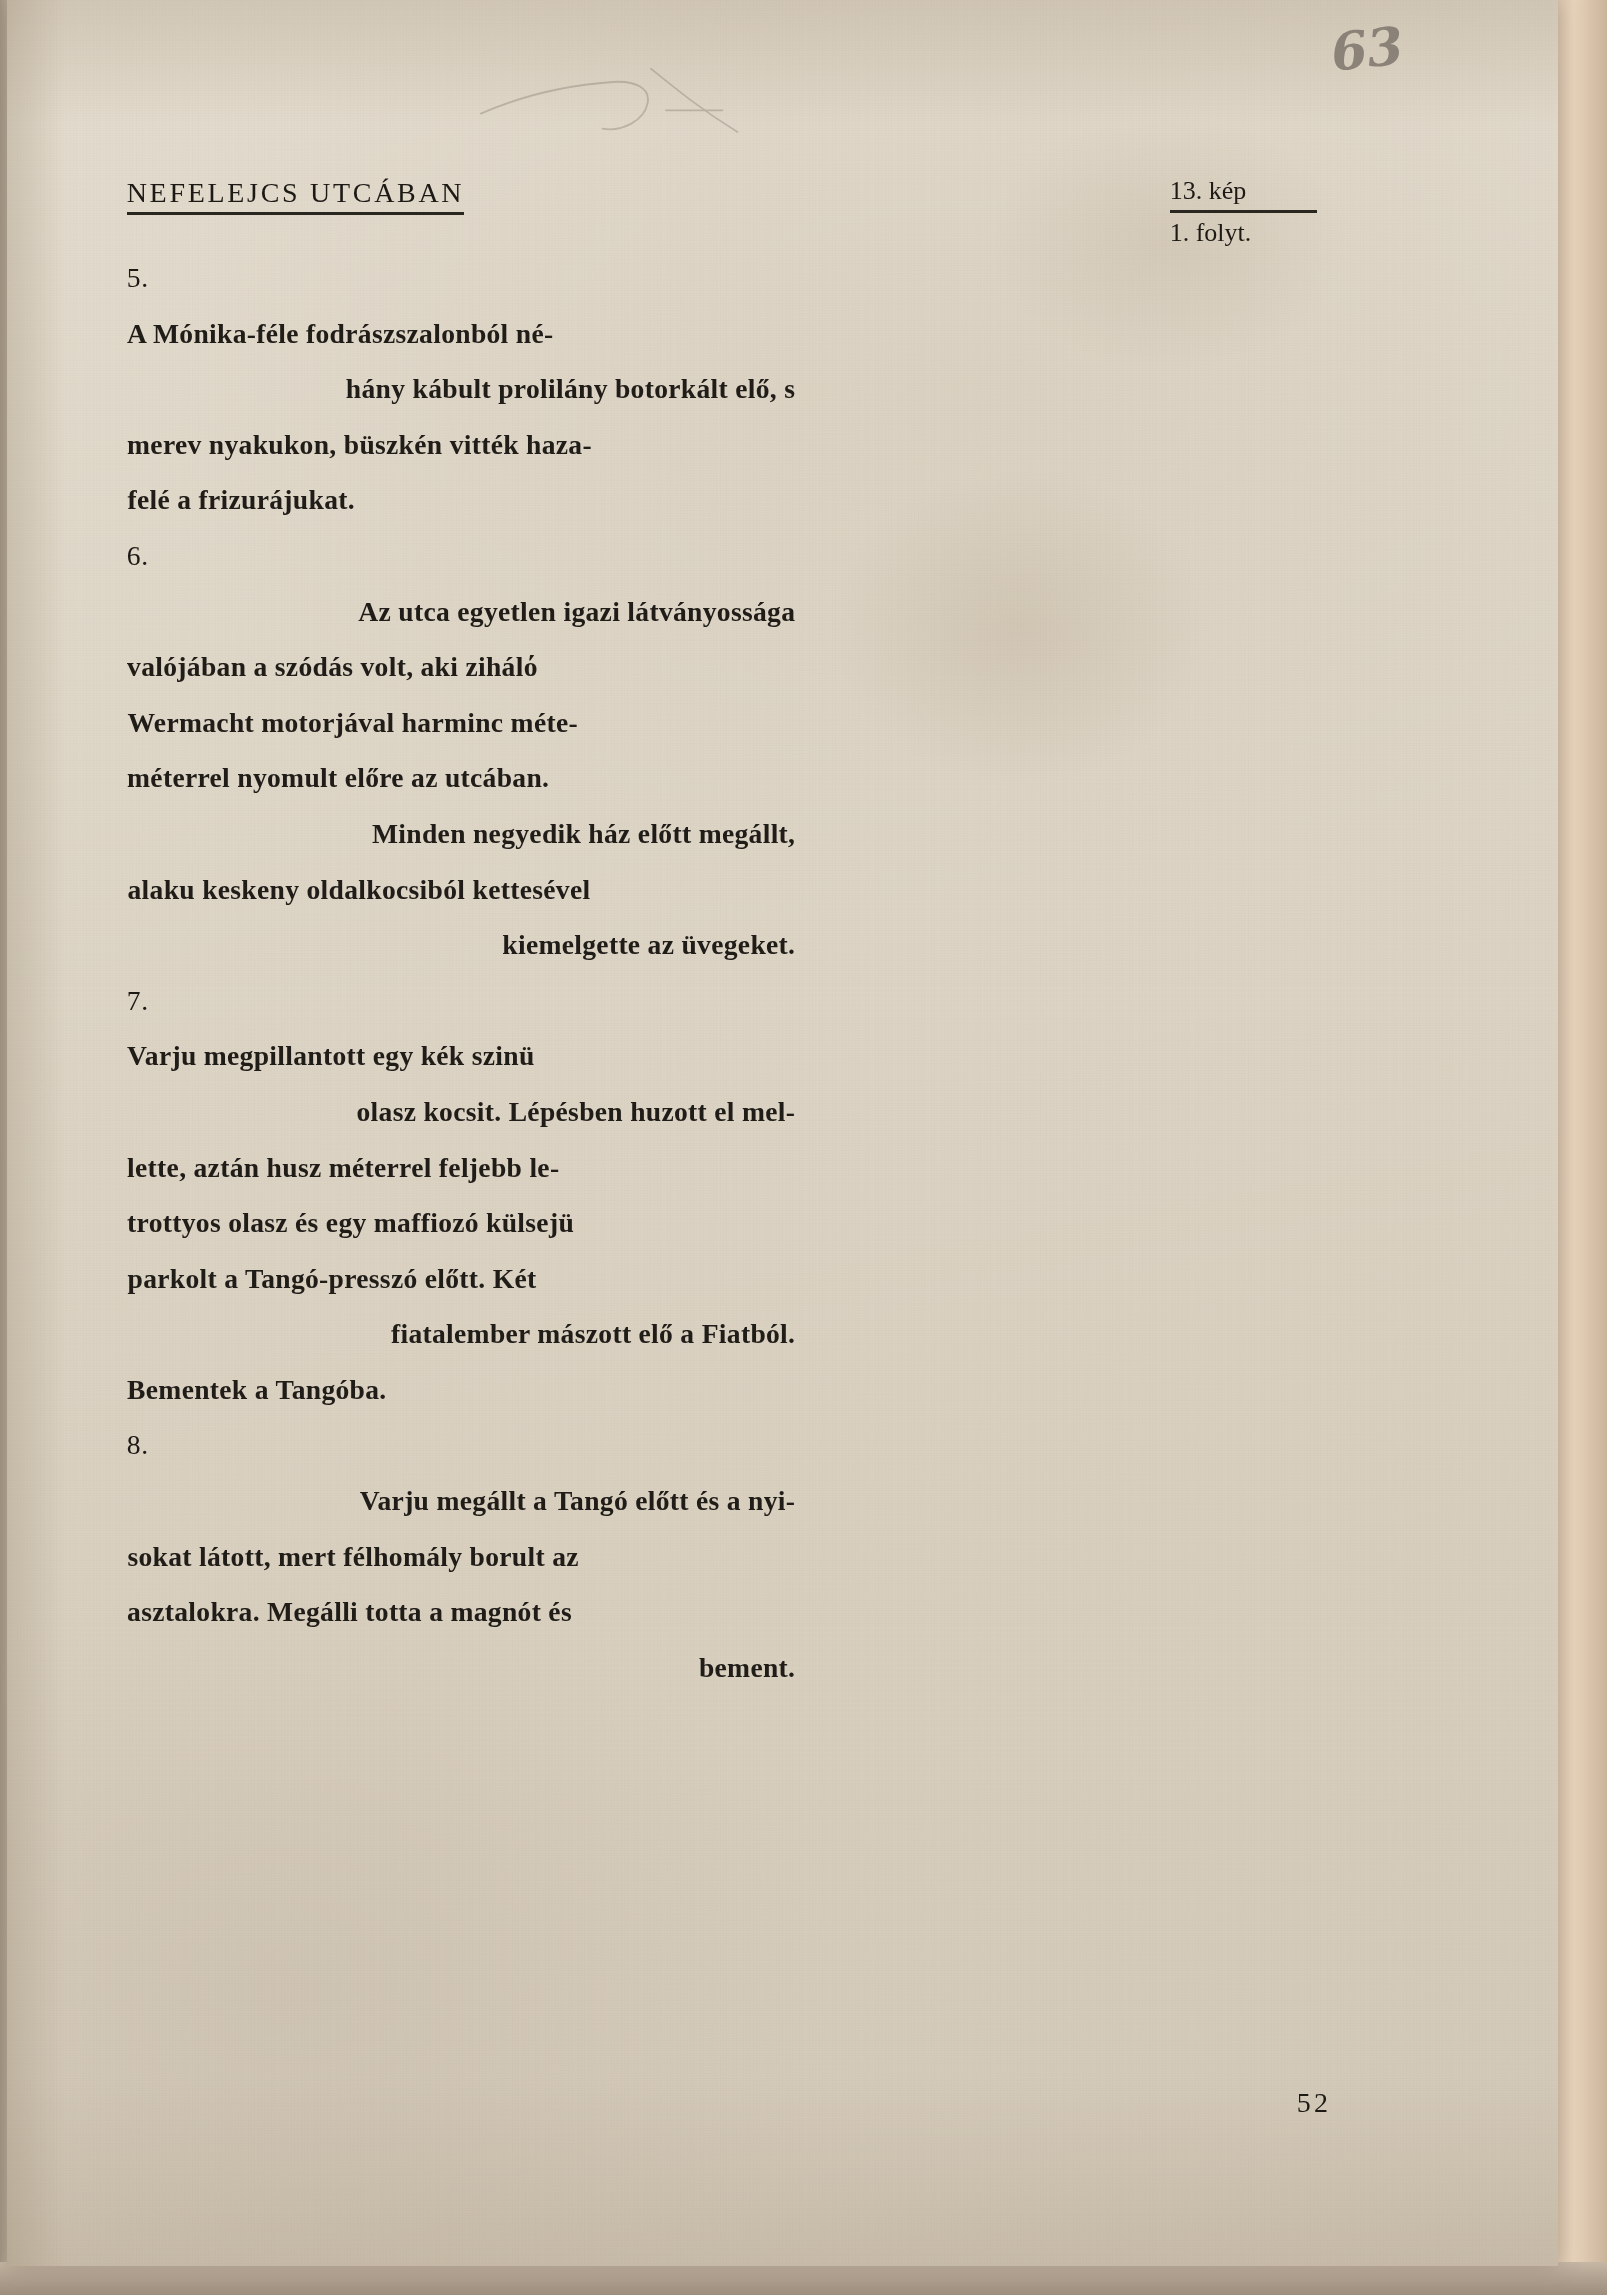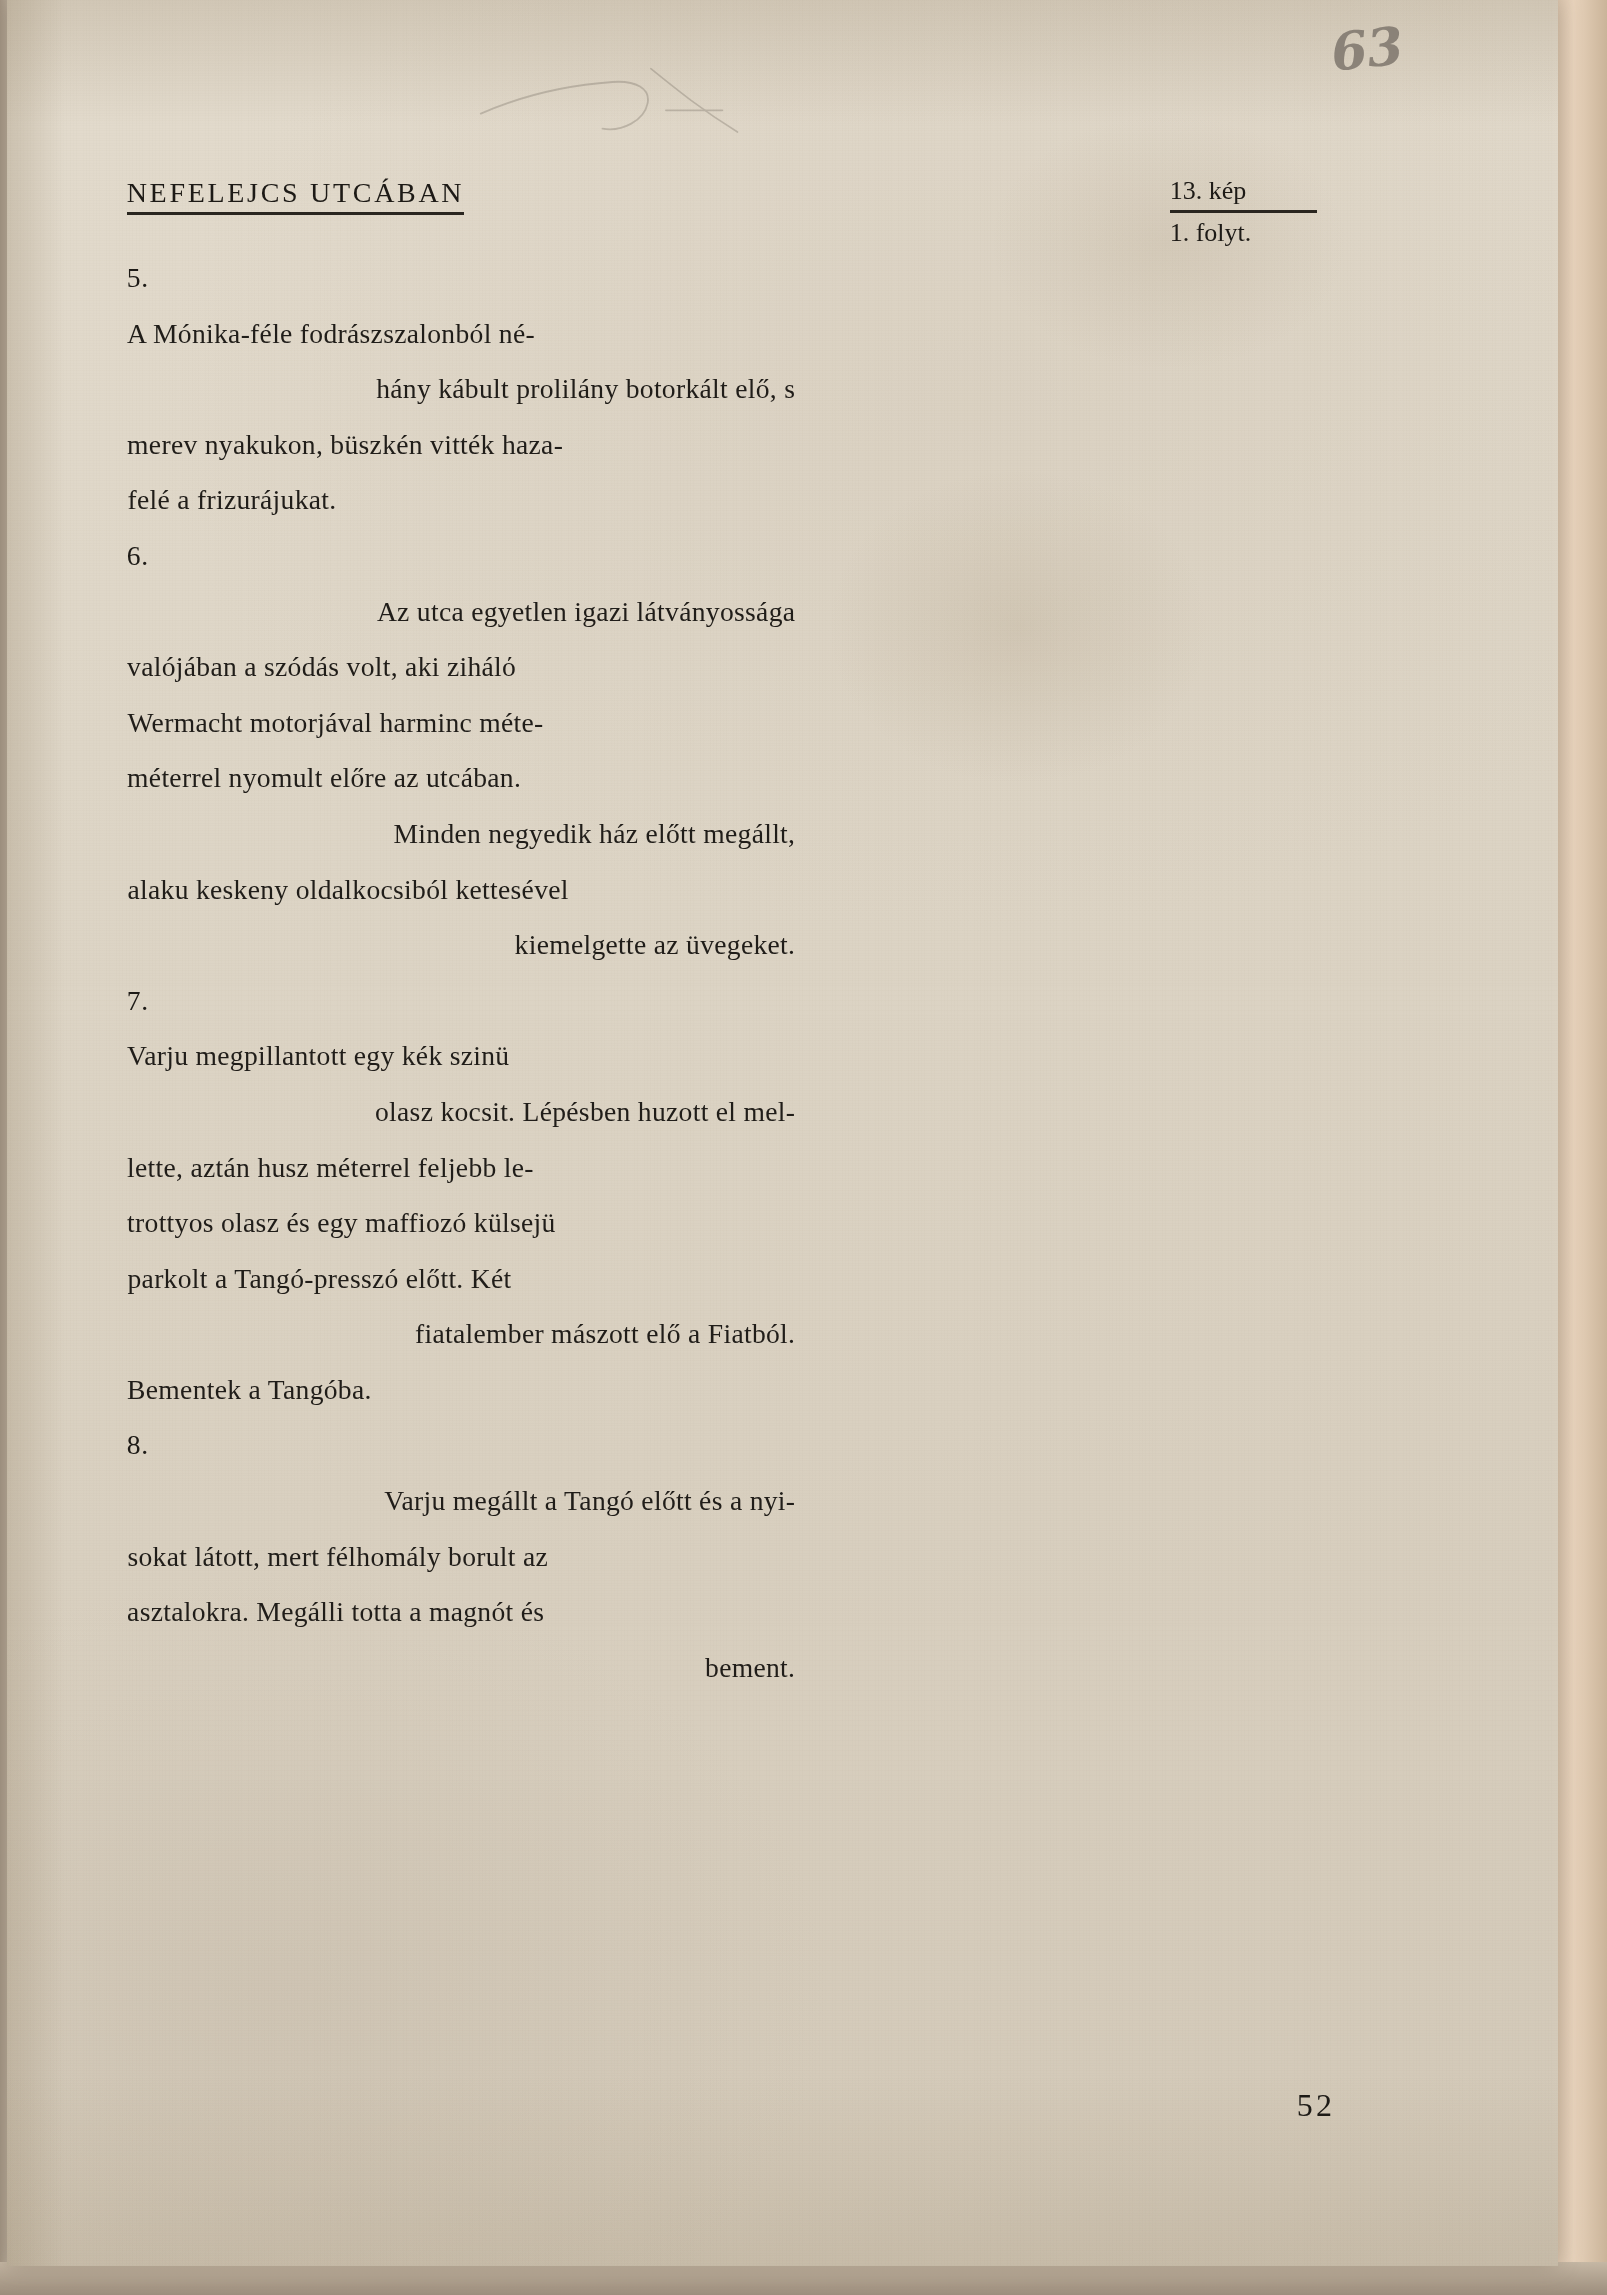--- a/index.html
+++ b/index.html
@@ -183,29 +183,30 @@
     margin: 0 0 28px 0;
     letter-spacing: 0.8px;
   }
   .para-line {
     font-size: 27.6px;
     line-height: 1.0;
     color: #201d19;
     margin: 0 0 28px 0;
     white-space: pre;
     letter-spacing: 0.3px;
+    font-weight: bold;
   }
   .para-block { margin-bottom: 25px; }
   .para-block:last-child { margin-bottom: 0; }
 
   .page-number {
     position: absolute;
     left: 1290px;
     top: 2087px;
-    font-size: 32px;
+    font-size: 28px;
     letter-spacing: 3.3px;
     color: #1d1a16;
   }
 
   
   .j1 { transform: translateX(0.4px); }
   .j2 { transform: translateX(-0.4px); text-align: right; }
   .j3 { transform: translateX(0.8px); }
 </style>
 </head>

